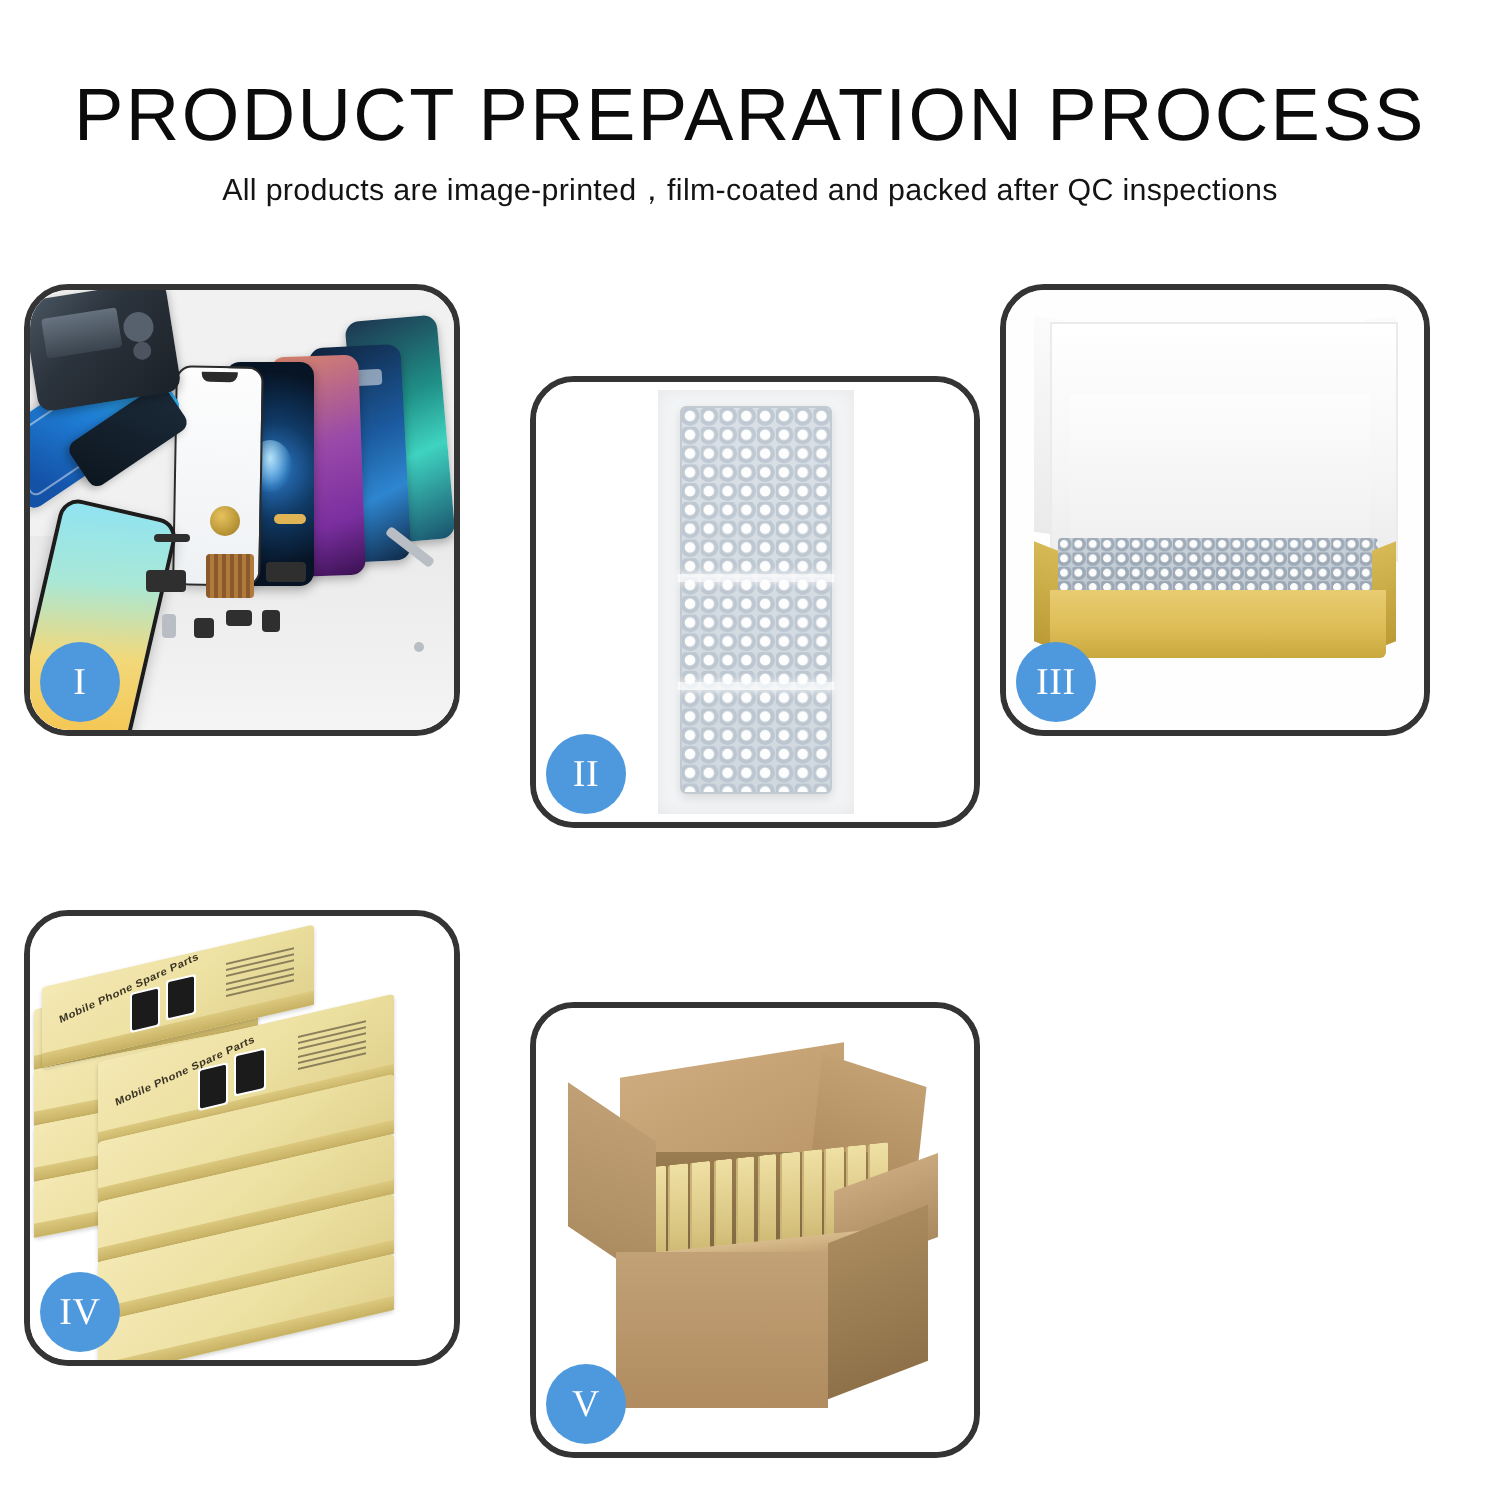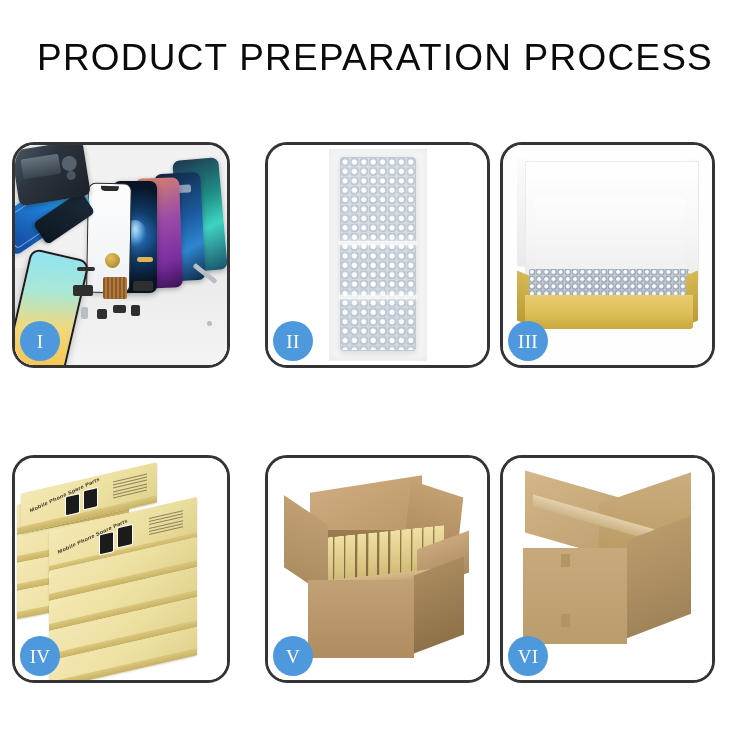--- a/index.html
+++ b/index.html
@@ -31,21 +31,21 @@
     border-radius:22px;
     background:#ffffff;
     overflow:hidden;
     box-sizing:border-box;
   }
   .card .stage{position:absolute;inset:0;overflow:hidden;}
 
   .r1{top:142px;height:226px;}
   .r2{top:455px;height:228px;}
   .c1{left:12px;width:218px;}
-  .c2{left:265px;width:225px;}
+  .c2{left:265px;width:225px;margin-top:46px;}
   .c3{left:500px;width:215px;}
 
   
   .badge{
     position:absolute;left:5px;bottom:4px;
     width:40px;height:40px;border-radius:50%;
     background:#4e99dd;
     display:flex;align-items:center;justify-content:center;
     color:#ffffff;font-size:19px;line-height:19px;
     font-family:"Liberation Serif","DejaVu Serif",serif;
@@ -329,20 +329,21 @@
     transform:rotate(-14deg);border-radius:3px;
   }
 </style>
 </head>
 <body>
 
 <div class="page">
 
   <div class="header">
     <h1 class="title">PRODUCT PREPARATION PROCESS</h1>
+    <p class="subtitle">All products are image-printed，film-coated and packed after QC inspections</p>
   </div>
 
   <div class="grid">
 
     <div class="card r1 c1">
       <div class="stage">
         <div class="p1bg"></div>
 
         <div class="phone ph-a"></div>
         <div class="phone ph-b"></div>
@@ -501,29 +502,15 @@
         </div>
         <div class="c5-flapL"></div>
         <div class="c5-flapR"></div>
         <div class="c5-lip"></div>
         <div class="c5-front"></div>
         <div class="c5-side"></div>
       </div>
       <div class="badge">V</div>
     </div>
 
-    <div class="card r2 c3">
-      <div class="stage">
-        <div class="p6bg"></div>
-        <div class="c6-wrapgloss"></div>
-        <div class="c6-top"></div>
-        <div class="c6-top2"></div>
-        <div class="c6-tape"></div>
-        <div class="c6-front"></div>
-        <div class="c6-side"></div>
-        <div class="c6-seamT"></div>
-        <div class="c6-seamB"></div>
-      </div>
-      <div class="badge">VI</div>
-    </div>
 
   </div>
 </div>
 
 </body></html>

